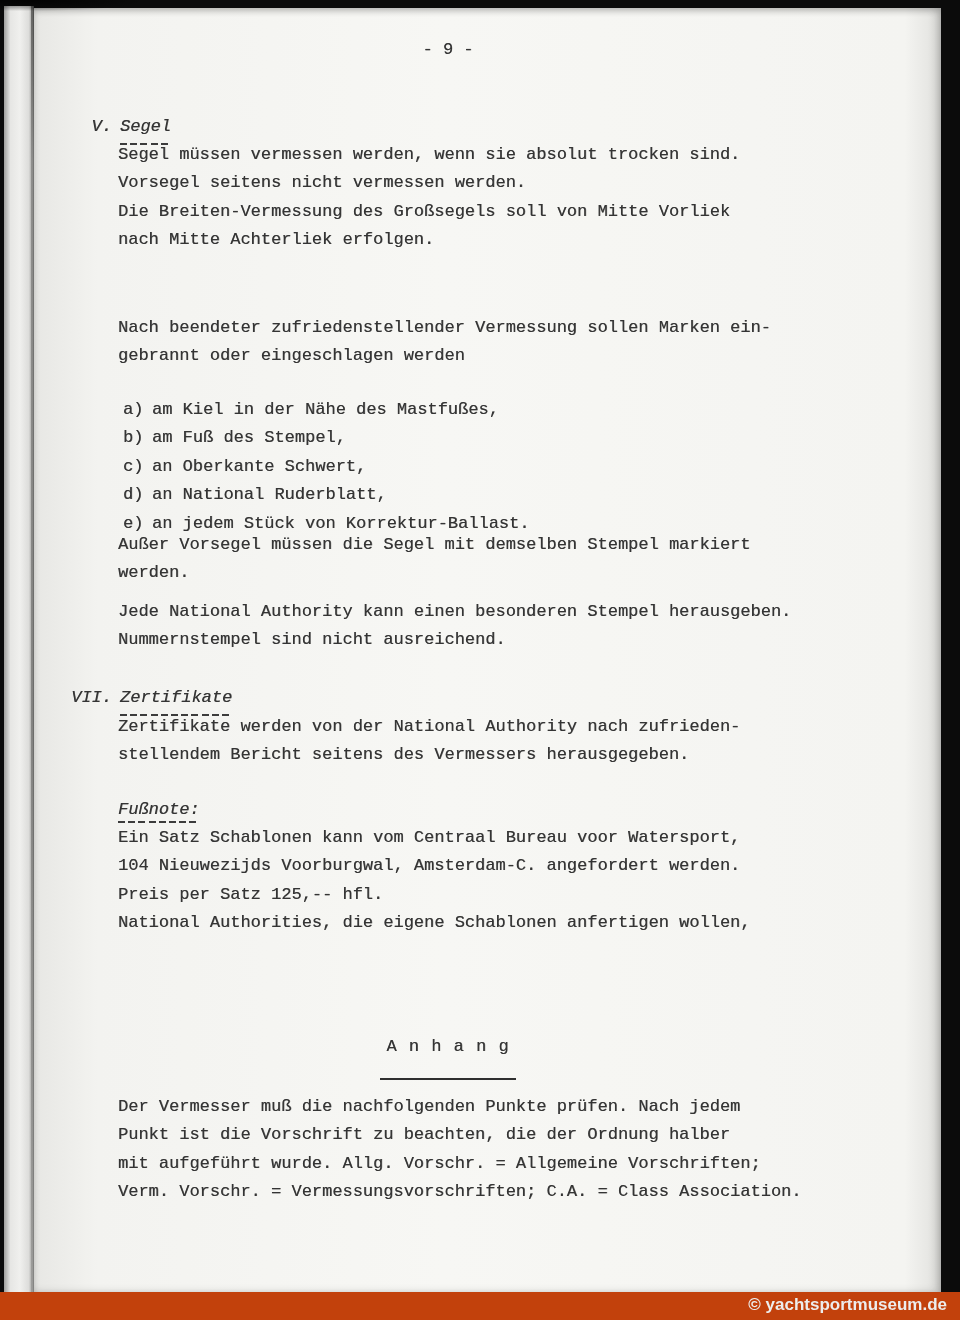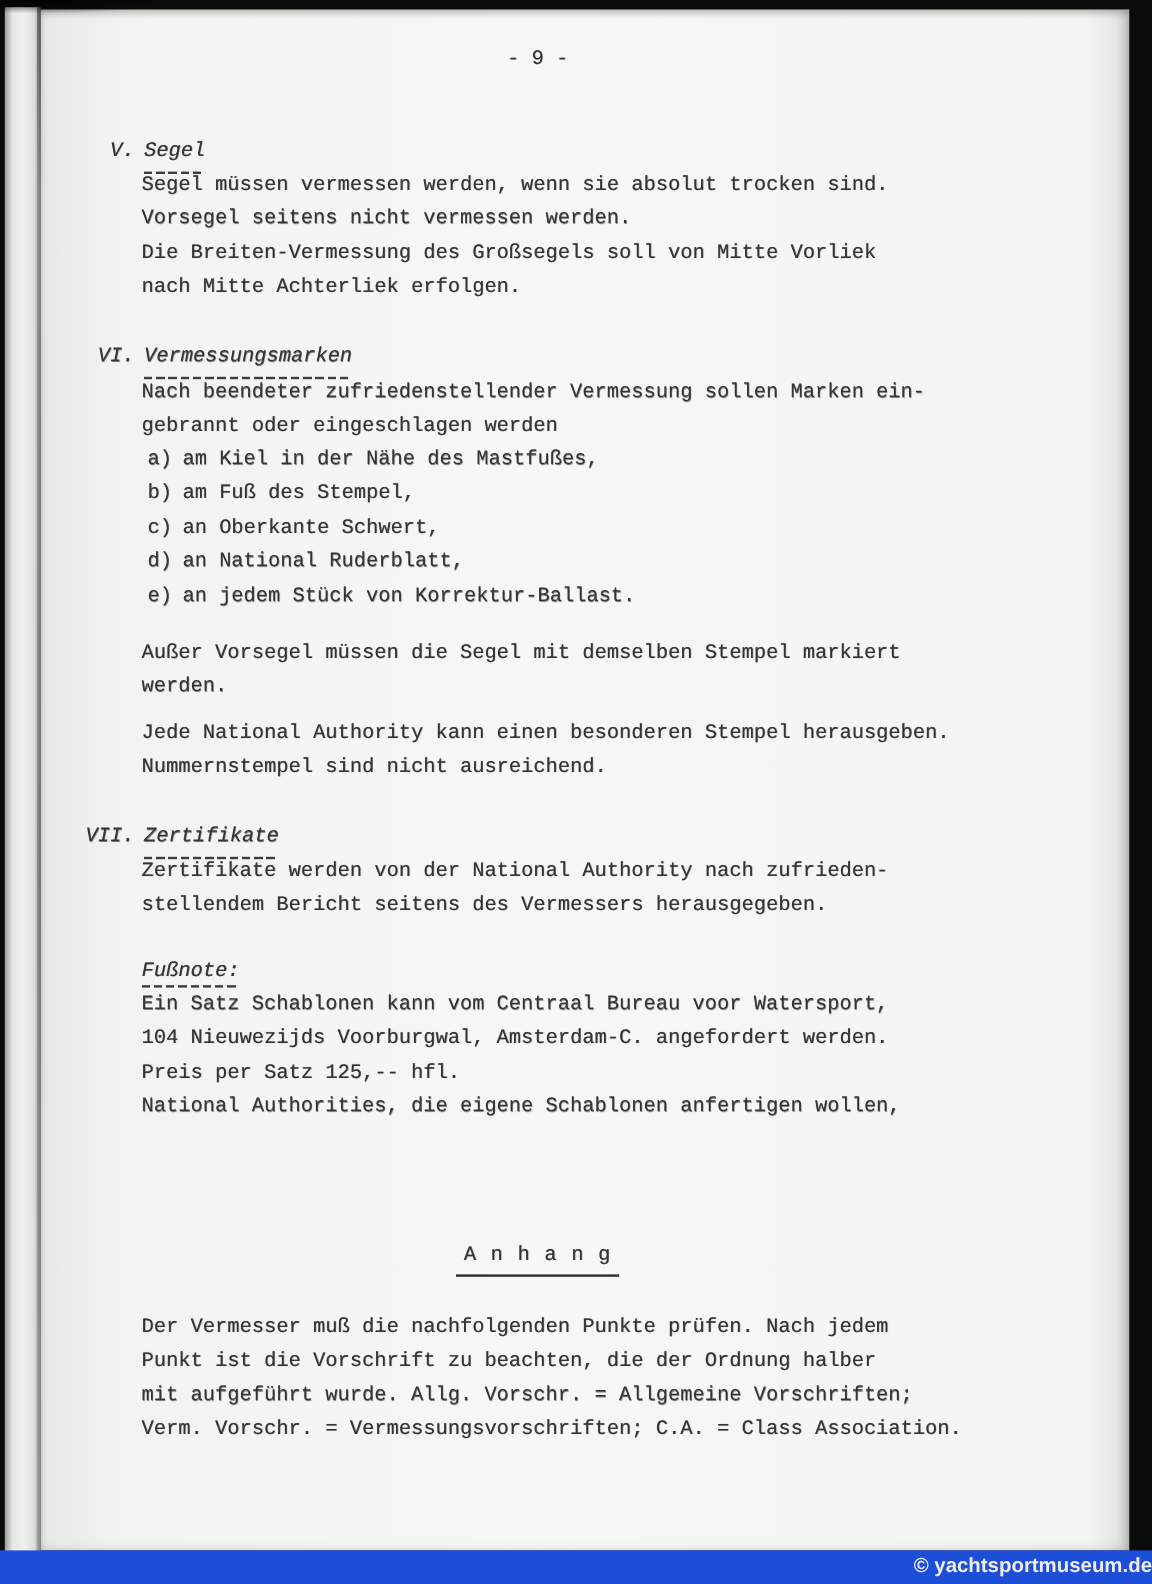--- a/index.html
+++ b/index.html
@@ -46,27 +46,27 @@
   .u-dashed {
     background-image:repeating-linear-gradient(90deg,#3c3c3c 0 7px, rgba(0,0,0,0) 7px 10.2px);
     background-repeat:no-repeat; background-position:0 100%; background-size:100% 2px;
     padding-bottom:4px;
   }
   .list { position:absolute; left:89px; }
   .marker { display:inline-block; width:29px; }
   .center-wrap { position:absolute; left:84px; width:660px; text-align:center; }
   .u-solid {
     display:inline-block; border-bottom:2px solid #2f2f2f;
-    padding:0 6px 4px 6px; letter-spacing:1px;
+    padding:0 6px 20px 6px; letter-spacing:1px;
     text-shadow:0.4px 0.4px 0.6px rgba(25,25,25,.6); line-height:22px;
   }
   .pagenum { line-height:28.4px; text-shadow:0.4px 0.4px 0.6px rgba(25,25,25,.55); }
   .watermark-bar {
     position:absolute; left:0; top:1292px; width:960px; height:28px;
-    background:#1d4ed8; box-sizing:border-box; padding-right:0;
+    background:#c2410c; box-sizing:border-box; padding-right:13px;
     text-align:right; z-index:6;
     font-family:"Liberation Sans",sans-serif; font-weight:bold;
     font-size:17px; line-height:26px; color:#ededed;
   }
 </style>
 </head>
 <body>
 
 <div class="scan">
   <div class="page-stack"></div>
@@ -82,28 +82,25 @@
     <div class="heading-row" style="top:105px">
       <span class="sec-num">V.</span><span class="sec-title u-dashed">Segel</span>
     </div>
     <div class="para" style="top:133px">
       <div class="line">Segel müssen vermessen werden, wenn sie absolut trocken sind.</div>
       <div class="line">Vorsegel seitens nicht vermessen werden.</div>
       <div class="line">Die Breiten-Vermessung des Großsegels soll von Mitte Vorliek</div>
       <div class="line">nach Mitte Achterliek erfolgen.</div>
     </div>
 
-    <div class="heading-row" style="top:276px">
-      <span class="sec-num">VI.</span><span class="sec-title u-dashed">Vermessungsmarken</span>
-    </div>
     <div class="para" style="top:306px">
       <div class="line">Nach beendeter zufriedenstellender Vermessung sollen Marken ein-</div>
       <div class="line">gebrannt oder eingeschlagen werden</div>
     </div>
-    <div class="list" style="top:362px">
+    <div class="list" style="top:388px">
       <div class="line"><span class="marker">a)</span><span>am Kiel in der Nähe des Mastfußes,</span></div>
       <div class="line"><span class="marker">b)</span><span>am Fuß des Stempel,</span></div>
       <div class="line"><span class="marker">c)</span><span>an Oberkante Schwert,</span></div>
       <div class="line"><span class="marker">d)</span><span>an National Ruderblatt,</span></div>
       <div class="line"><span class="marker">e)</span><span>an jedem Stück von Korrektur-Ballast.</span></div>
     </div>
     <div class="para" style="top:523px">
       <div class="line">Außer Vorsegel müssen die Segel mit demselben Stempel markiert</div>
       <div class="line">werden.</div>
     </div>

